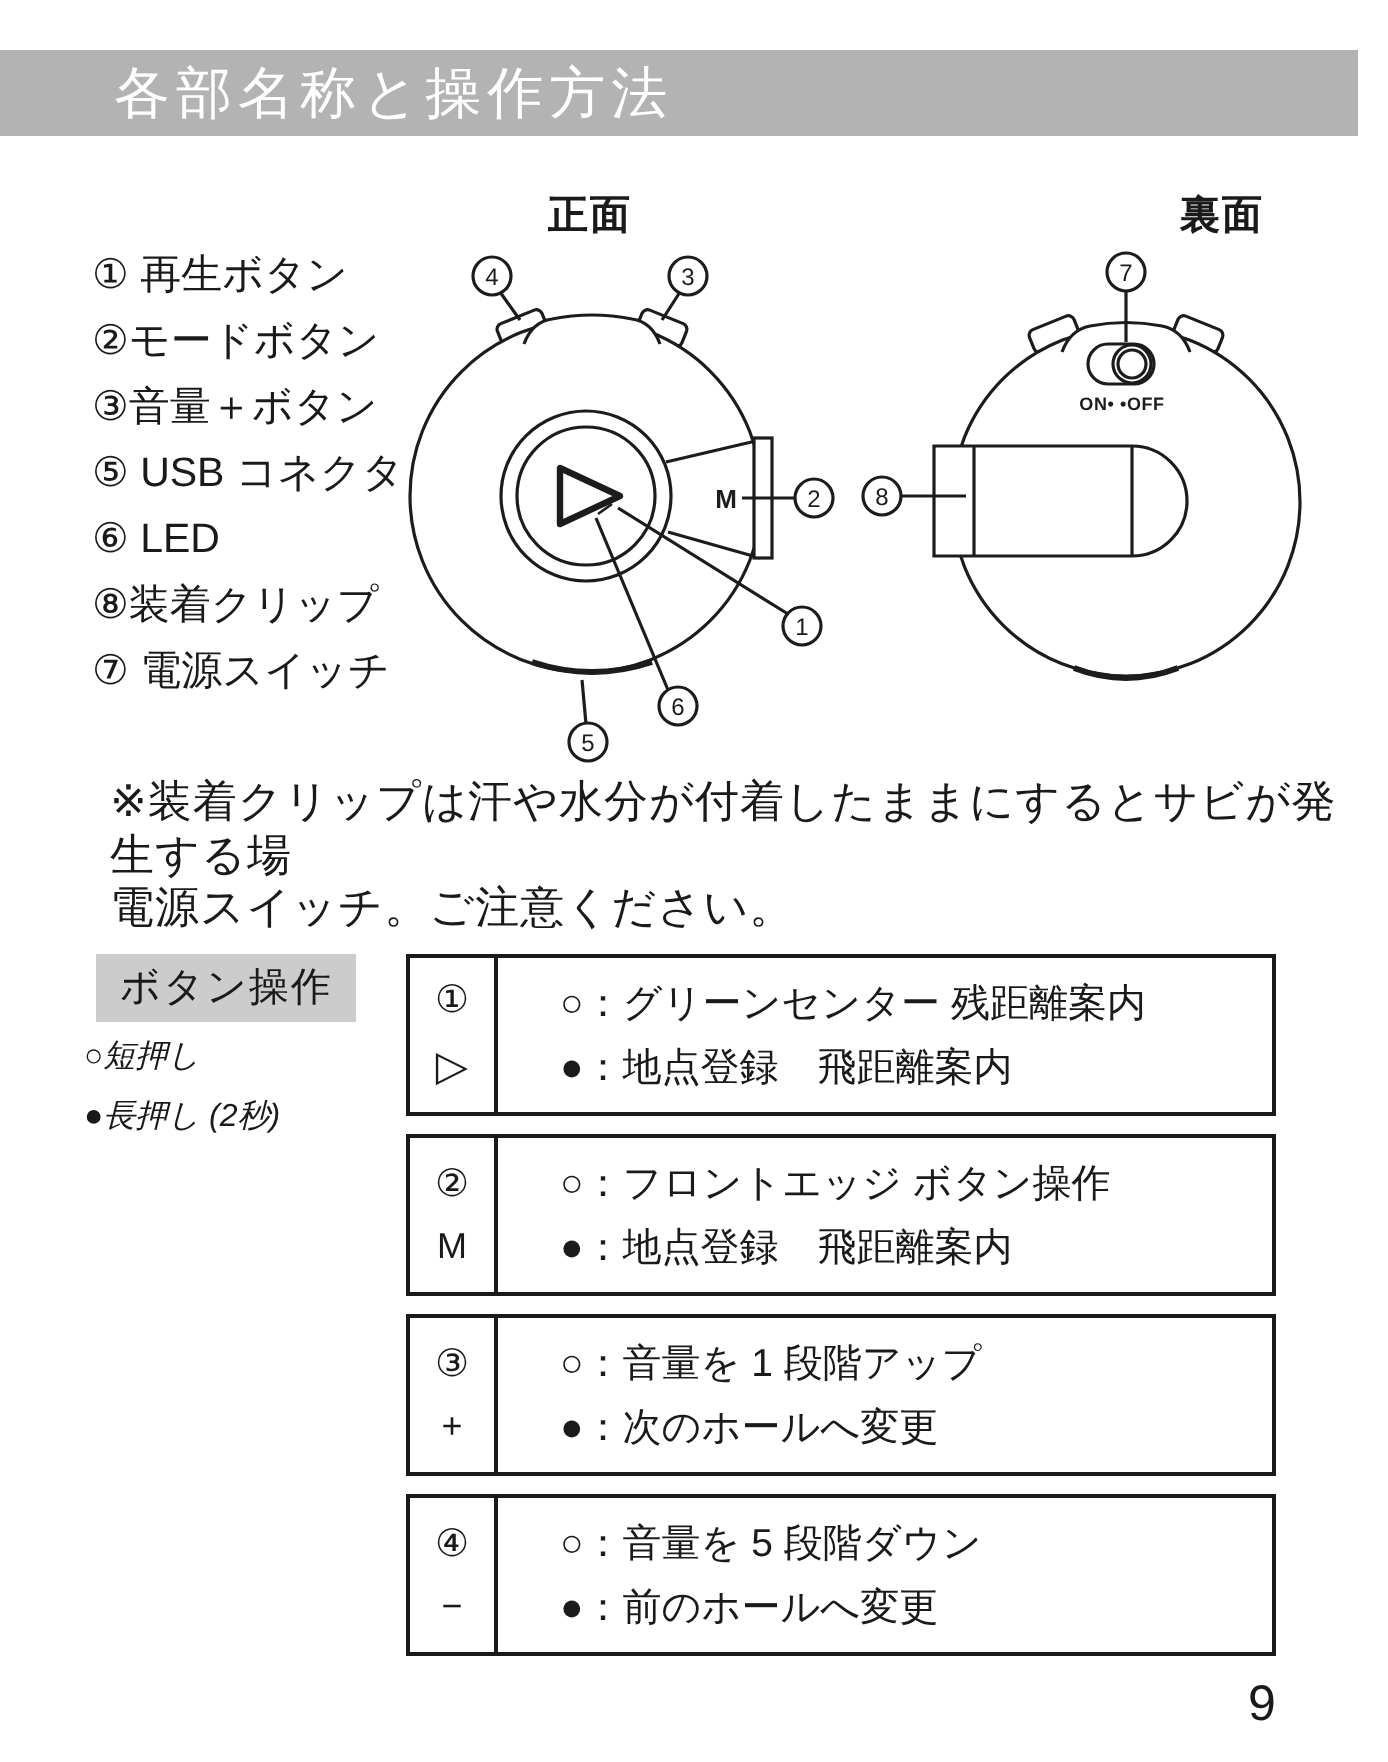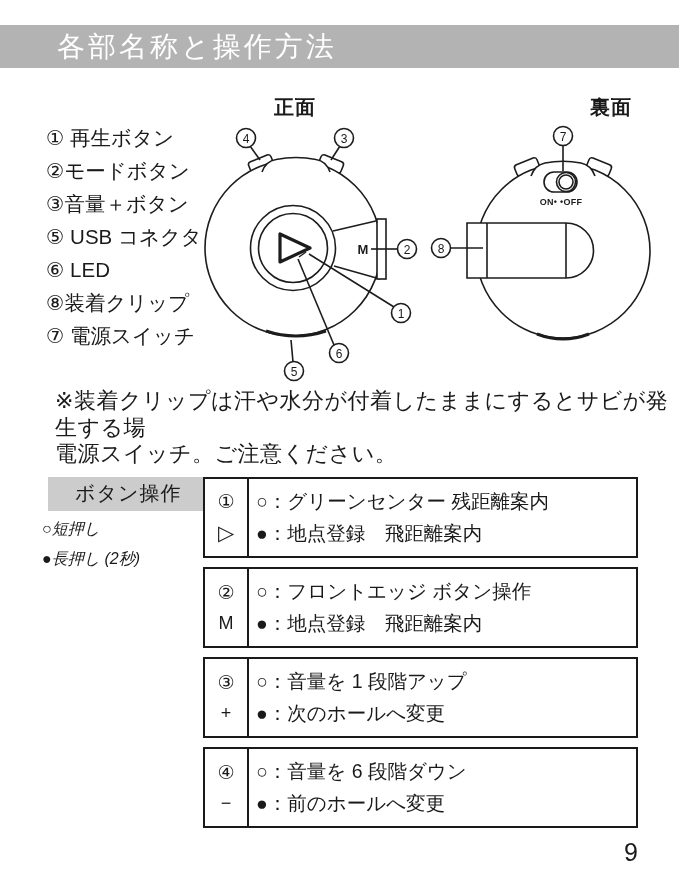--- a/index.html
+++ b/index.html
@@ -23,33 +23,33 @@
   
   .diagram-svg{position:absolute;left:0;top:0;pointer-events:none;}
   .diagram-svg text{font-family:"Liberation Sans","DejaVu Sans",sans-serif;fill:#1c1c1c;}
 
   
   .note{position:absolute;left:55px;top:388px;width:620px;font-size:22px;line-height:26.5px;
     letter-spacing:.5px;}
 
   
   .section-label{position:absolute;left:48px;top:477px;background:#ccc;font-size:20px;
-    padding:3px 27px 4px;letter-spacing:1px;}
+    padding:3px 12px 4px;letter-spacing:1px;}
   .legend{position:absolute;left:42px;top:514px;font-size:16px;line-height:29.5px;white-space:nowrap;font-style:italic;}
 
   
   .op-table{position:absolute;left:203px;top:477px;width:435px;display:flex;flex-direction:column;gap:9px;}
   .op-box{height:81px;border:2px solid #1a1a1a;display:flex;background:#fff;box-sizing:border-box;}
   .op-key{width:42px;border-right:2px solid #1a1a1a;display:flex;flex-direction:column;
     align-items:center;justify-content:space-evenly;padding:2px 0;}
   .op-num{font-size:19px;}
   .op-symbol{font-size:18px;}
   .op-symbol.play{font-size:21px;}
   .op-desc{flex:1;display:flex;flex-direction:column;justify-content:center;gap:5px;
-    padding-left:7px;font-size:19.5px;white-space:nowrap;}
+    padding-left:31px;font-size:19.5px;white-space:nowrap;}
 
   .page-number{position:absolute;left:624px;top:838px;font-size:25px;}
 </style>
 </head>
 <body>
 
 <div id="page">
 
   <div class="header-bar">
     <span class="header-title">各部名称と操作方法</span>
@@ -192,21 +192,21 @@
         <span>●：次のホールへ変更</span>
       </div>
     </div>
 
     <div class="op-box">
       <div class="op-key">
         <span class="op-num">④</span>
         <span class="op-symbol">−</span>
       </div>
       <div class="op-desc">
-        <span>○：音量を 6 段階ダウン</span>
+        <span>○：音量を 5 段階ダウン</span>
         <span>●：前のホールへ変更</span>
       </div>
     </div>
 
   </div>
 
   <div class="page-number">9</div>
 
 </div>
 

